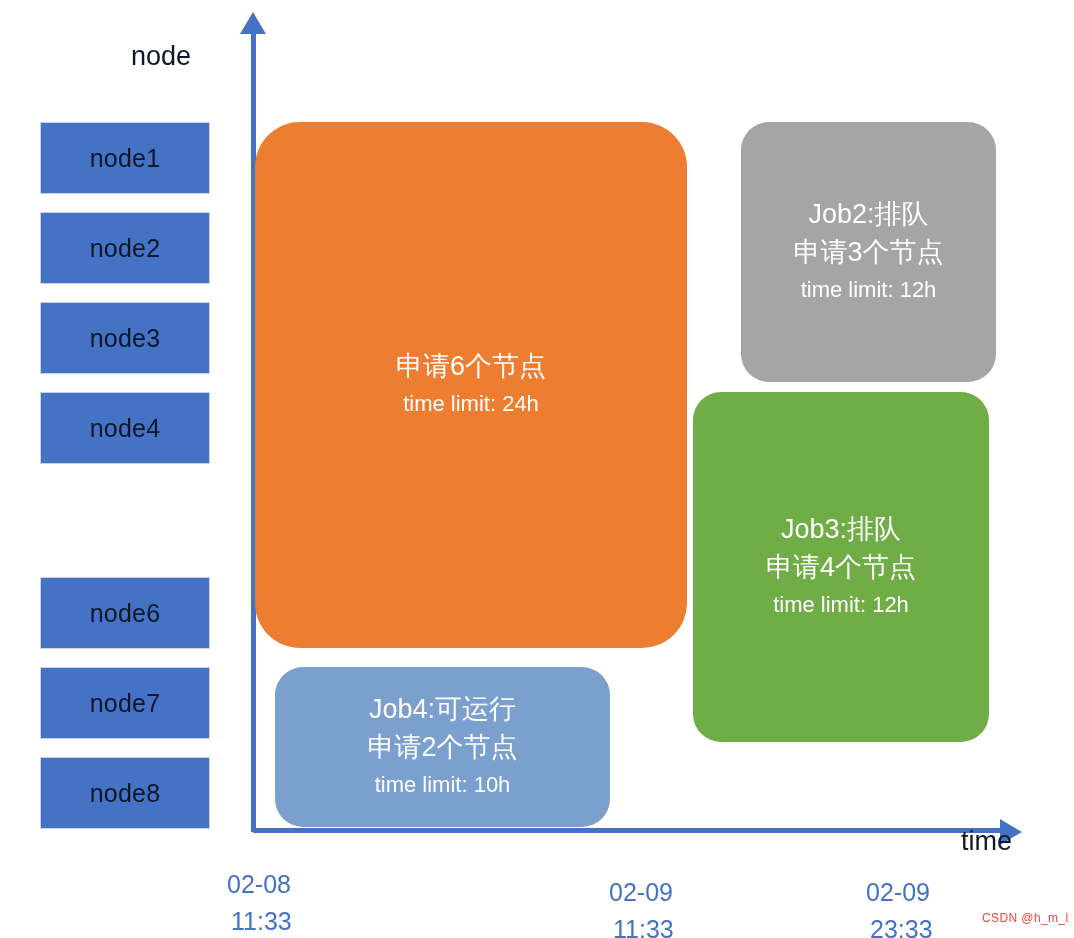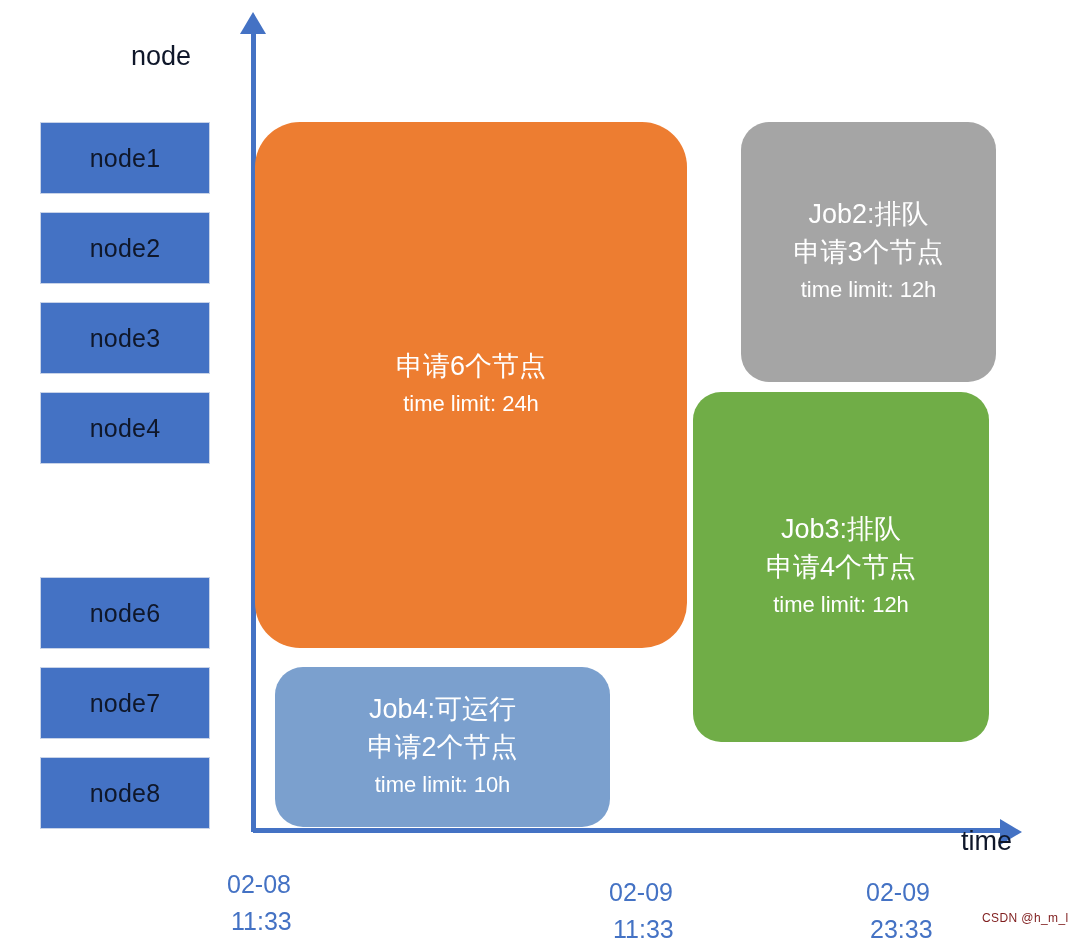--- a/index.html
+++ b/index.html
@@ -133,21 +133,21 @@
     left: 275px; top: 667px; width: 335px; height: 160px;
     background: #7BA0CE;
     border-radius: 28px;
   }
 
   
   #watermark {
     position: absolute;
     left: 982px;
     top: 911px;
-    color: #7f1d1d;
+    color: #ef4444;
     font-size: 12px;
     letter-spacing: 0.4px;
     white-space: nowrap;
   }
 </style>
 </head>
 <body>
 
 <div id="canvas">
 

